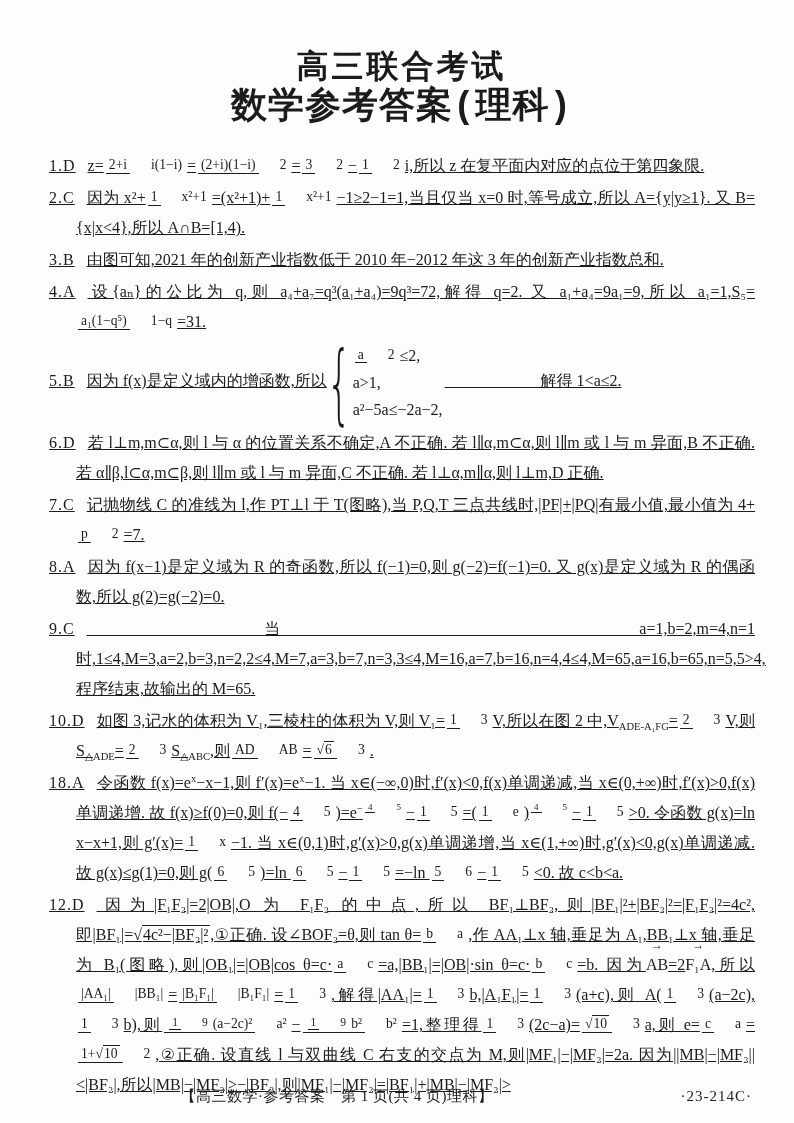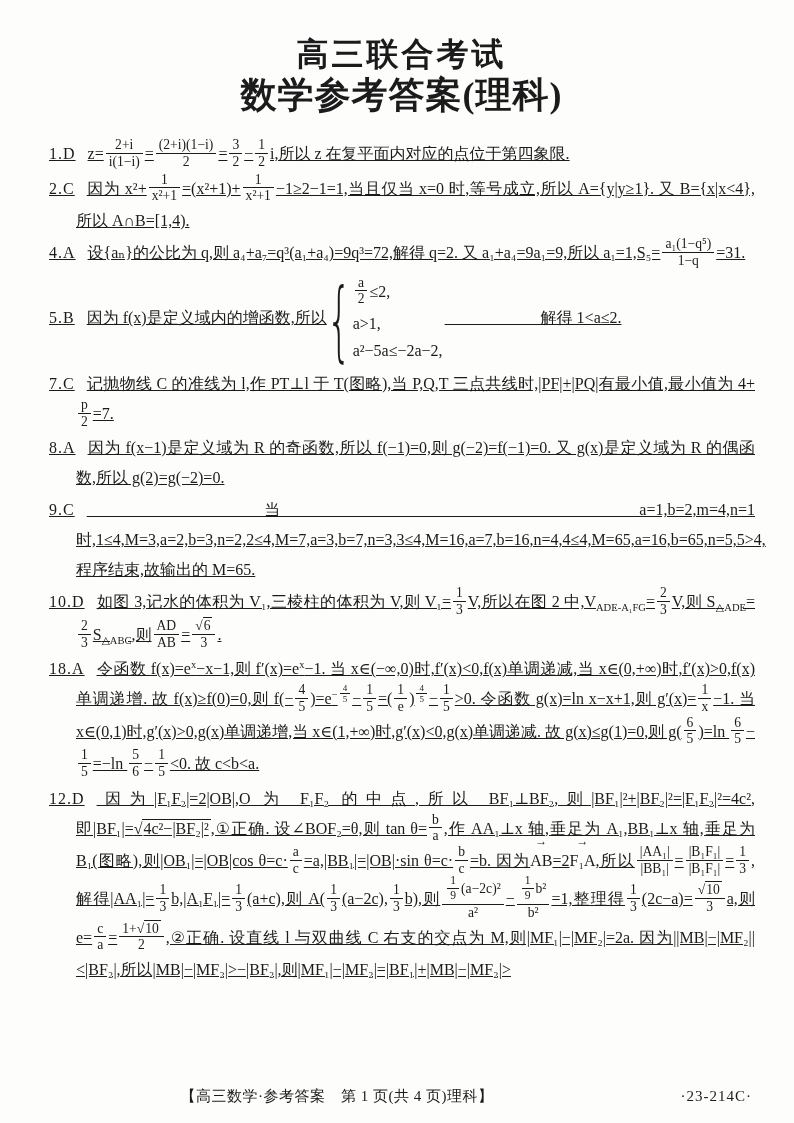--- a/index.html
+++ b/index.html
@@ -5,45 +5,45 @@
   html,body{margin:0;padding:0;background:#e9e9e9;}
   .page{
     position:relative;
     width:794px;height:1123px;
     margin:0 auto;
     background:#fdfdfc;
     color:#1b1b1b;
     font-family:"Liberation Serif","DejaVu Serif","DejaVu Sans",serif;
     overflow:hidden;
     box-sizing:border-box;
-    padding:34px 40px 0 49px;
+    padding:46px 40px 0 49px;
   }
   .title-block{text-align:center;margin-bottom:22px;}
   .title1{
     font-family:"DejaVu Sans","Liberation Sans",sans-serif;
     font-weight:bold;font-size:32px;line-height:1.25;letter-spacing:3px;
   }
   .title2{
-    font-family:Liberation Serif, serif;
+    font-family:Liberation Mono, monospace;
     font-weight:bold;font-size:36px;line-height:1.2;letter-spacing:1px;
   }
   .items{width:706px;text-decoration:underline;}
   .item{
     font-size:16px;line-height:30px;
     padding-left:27px;text-indent:-27px;
     margin:0 0 2px 0;
     text-align:justify;
   }
   .item .label{margin-right:12px;letter-spacing:1px;}
   
   .frac{
-    display:inline-flex;flex-direction:column;
+    display:inline-flex;flex-direction:row;
     vertical-align:middle;text-align:center;
     font-size:0.85em;line-height:1.15;
-    margin:0 2px;text-indent:0;transform:translateY(-2px);
+    margin:0 2px;text-indent:0;transform:translateY(-2px);gap:18px;
   }
   .frac > .num{border-bottom:1px solid #1b1b1b;padding:0 3px;}
   .frac > .den{padding:0 3px;}
   sup,sub{font-size:0.66em;line-height:0;}
   .sqrt{display:inline;white-space:nowrap;text-indent:0;}
   .sqrt > .rad{display:inline;}
   .sqrt > .radicand{border-top:1px solid #1b1b1b;padding:0 2px 0 1px;}
   .vec{position:relative;display:inline-block;text-indent:0;}
   .vec::after{
     content:"\2192";
@@ -90,35 +90,37 @@
             <span class="num">1</span>
             <span class="den">2</span>
           </span>i,所以 z 在复平面内对应的点位于第四象限.</span></div>
       <div class="item"><span class="label">2.C</span><span class="body">因为 x²+<span class="frac">
             <span class="num">1</span>
             <span class="den">x²+1</span>
           </span>=(x²+1)+<span class="frac">
             <span class="num">1</span>
             <span class="den">x²+1</span>
           </span>−1≥2−1=1,当且仅当 x=0 时,等号成立,所以 A={y|y≥1}. 又 B={x|x&lt;4},所以 A∩B=[1,4).</span></div>
+      <div class="item"><span class="label">3.B</span><span class="body">由图可知,2021 年的创新产业指数低于 2010 年−2012 年这 3 年的创新产业指数总和.</span></div>
       <div class="item"><span class="label">4.A</span><span class="body">设{aₙ}的公比为 q,则 a₄+a₇=q³(a₁+a₄)=9q³=72,解得 q=2. 又 a₁+a₄=9a₁=9,所以 a₁=1,S₅=<span class="frac">
             <span class="num">a₁(1−q⁵)</span>
             <span class="den">1−q</span>
           </span>=31.</span></div>
       <div class="item"><span class="label">5.B</span><span class="body">因为 f(x)是定义域内的增函数,所以<span class="cases">
             <span class="brace">{</span>
             <span class="cases-col">
               <span class="cases-row"><span class="frac">
                   <span class="num">a</span>
                   <span class="den">2</span>
                 </span>≤2,</span>
               <span class="cases-row">a&gt;1,</span>
               <span class="cases-row">a²−5a≤−2a−2,</span>
             </span>
           </span>　　　　　　解得 1&lt;a≤2.</span></div>
+      <div class="item"><span class="label">6.D</span><span class="body">若 l⊥m,m⊂α,则 l 与 α 的位置关系不确定,A 不正确. 若 l∥α,m⊂α,则 l∥m 或 l 与 m 异面,B 不正确. 若 α∥β,l⊂α,m⊂β,则 l∥m 或 l 与 m 异面,C 不正确. 若 l⊥α,m∥α,则 l⊥m,D 正确.</span></div>
       <div class="item"><span class="label">7.C</span><span class="body">记抛物线 C 的准线为 l,作 PT⊥l 于 T(图略),当 P,Q,T 三点共线时,|PF|+|PQ|有最小值,最小值为 4+<span class="frac">
             <span class="num">p</span>
             <span class="den">2</span>
           </span>=7.</span></div>
       <div class="item"><span class="label">8.A</span><span class="body">因为 f(x−1)是定义域为 R 的奇函数,所以 f(−1)=0,则 g(−2)=f(−1)=0. 又 g(x)是定义域为 R 的偶函数,所以 g(2)=g(−2)=0.</span></div>
       <div class="item"><span class="label">9.C</span><span class="body">当 a=1,b=2,m=4,n=1 时,1≤4,M=3,a=2,b=3,n=2,2≤4,M=7,a=3,b=7,n=3,3≤4,M=16,a=7,b=16,n=4,4≤4,M=65,a=16,b=65,n=5,5&gt;4,程序结束,故输出的 M=65.</span></div>
       <div class="item"><span class="label">10.D</span><span class="body">如图 3,记水的体积为 V₁,三棱柱的体积为 V,则 V₁=<span class="frac">
             <span class="num">1</span>
             <span class="den">3</span>
           </span>V,所以在图 2 中,V<sub>ADE-A₁FG</sub>=<span class="frac">

